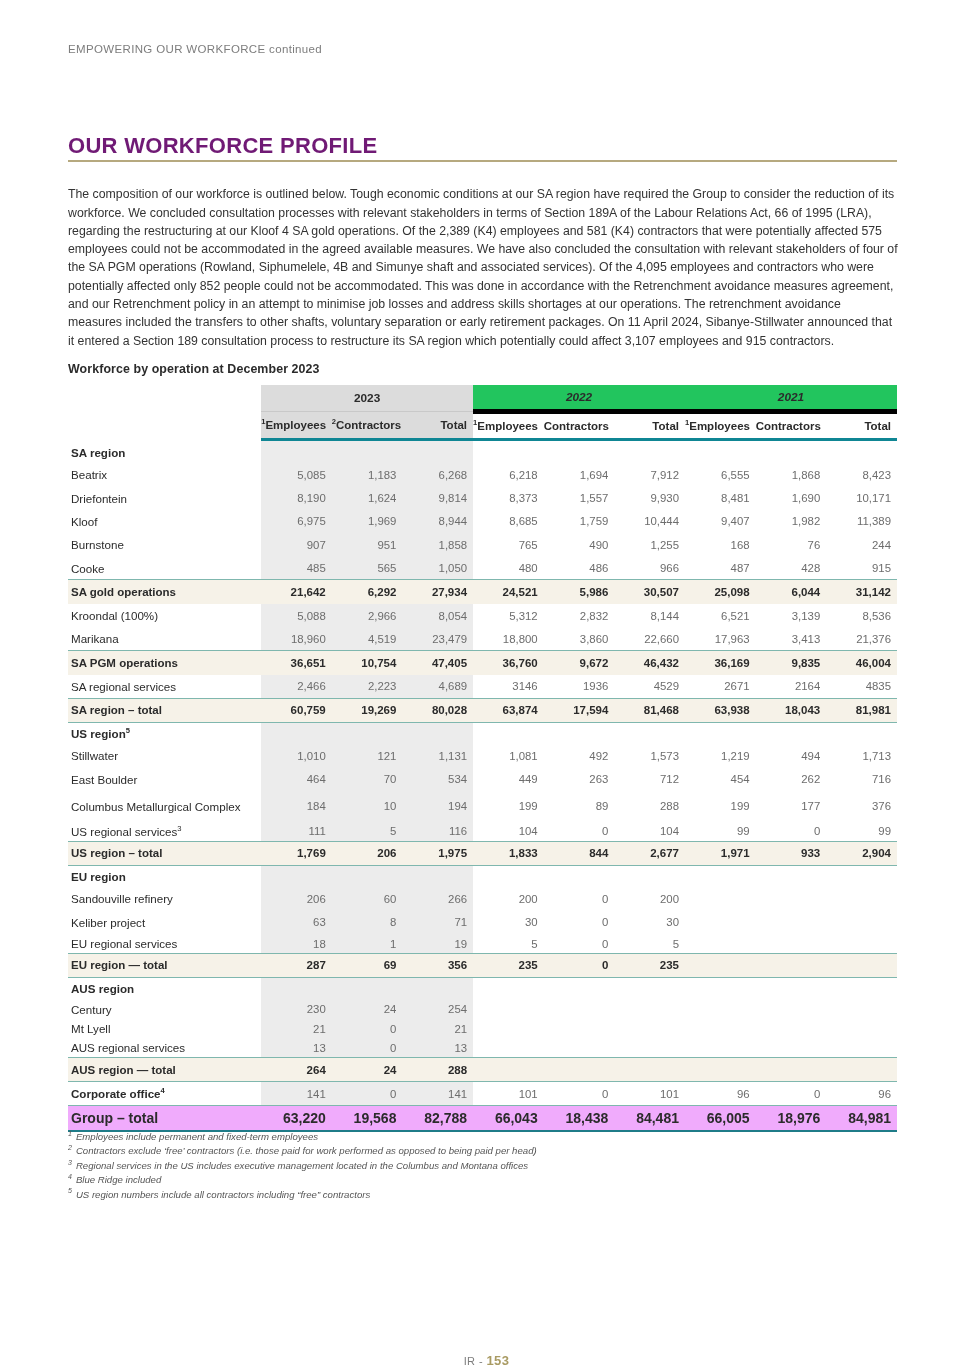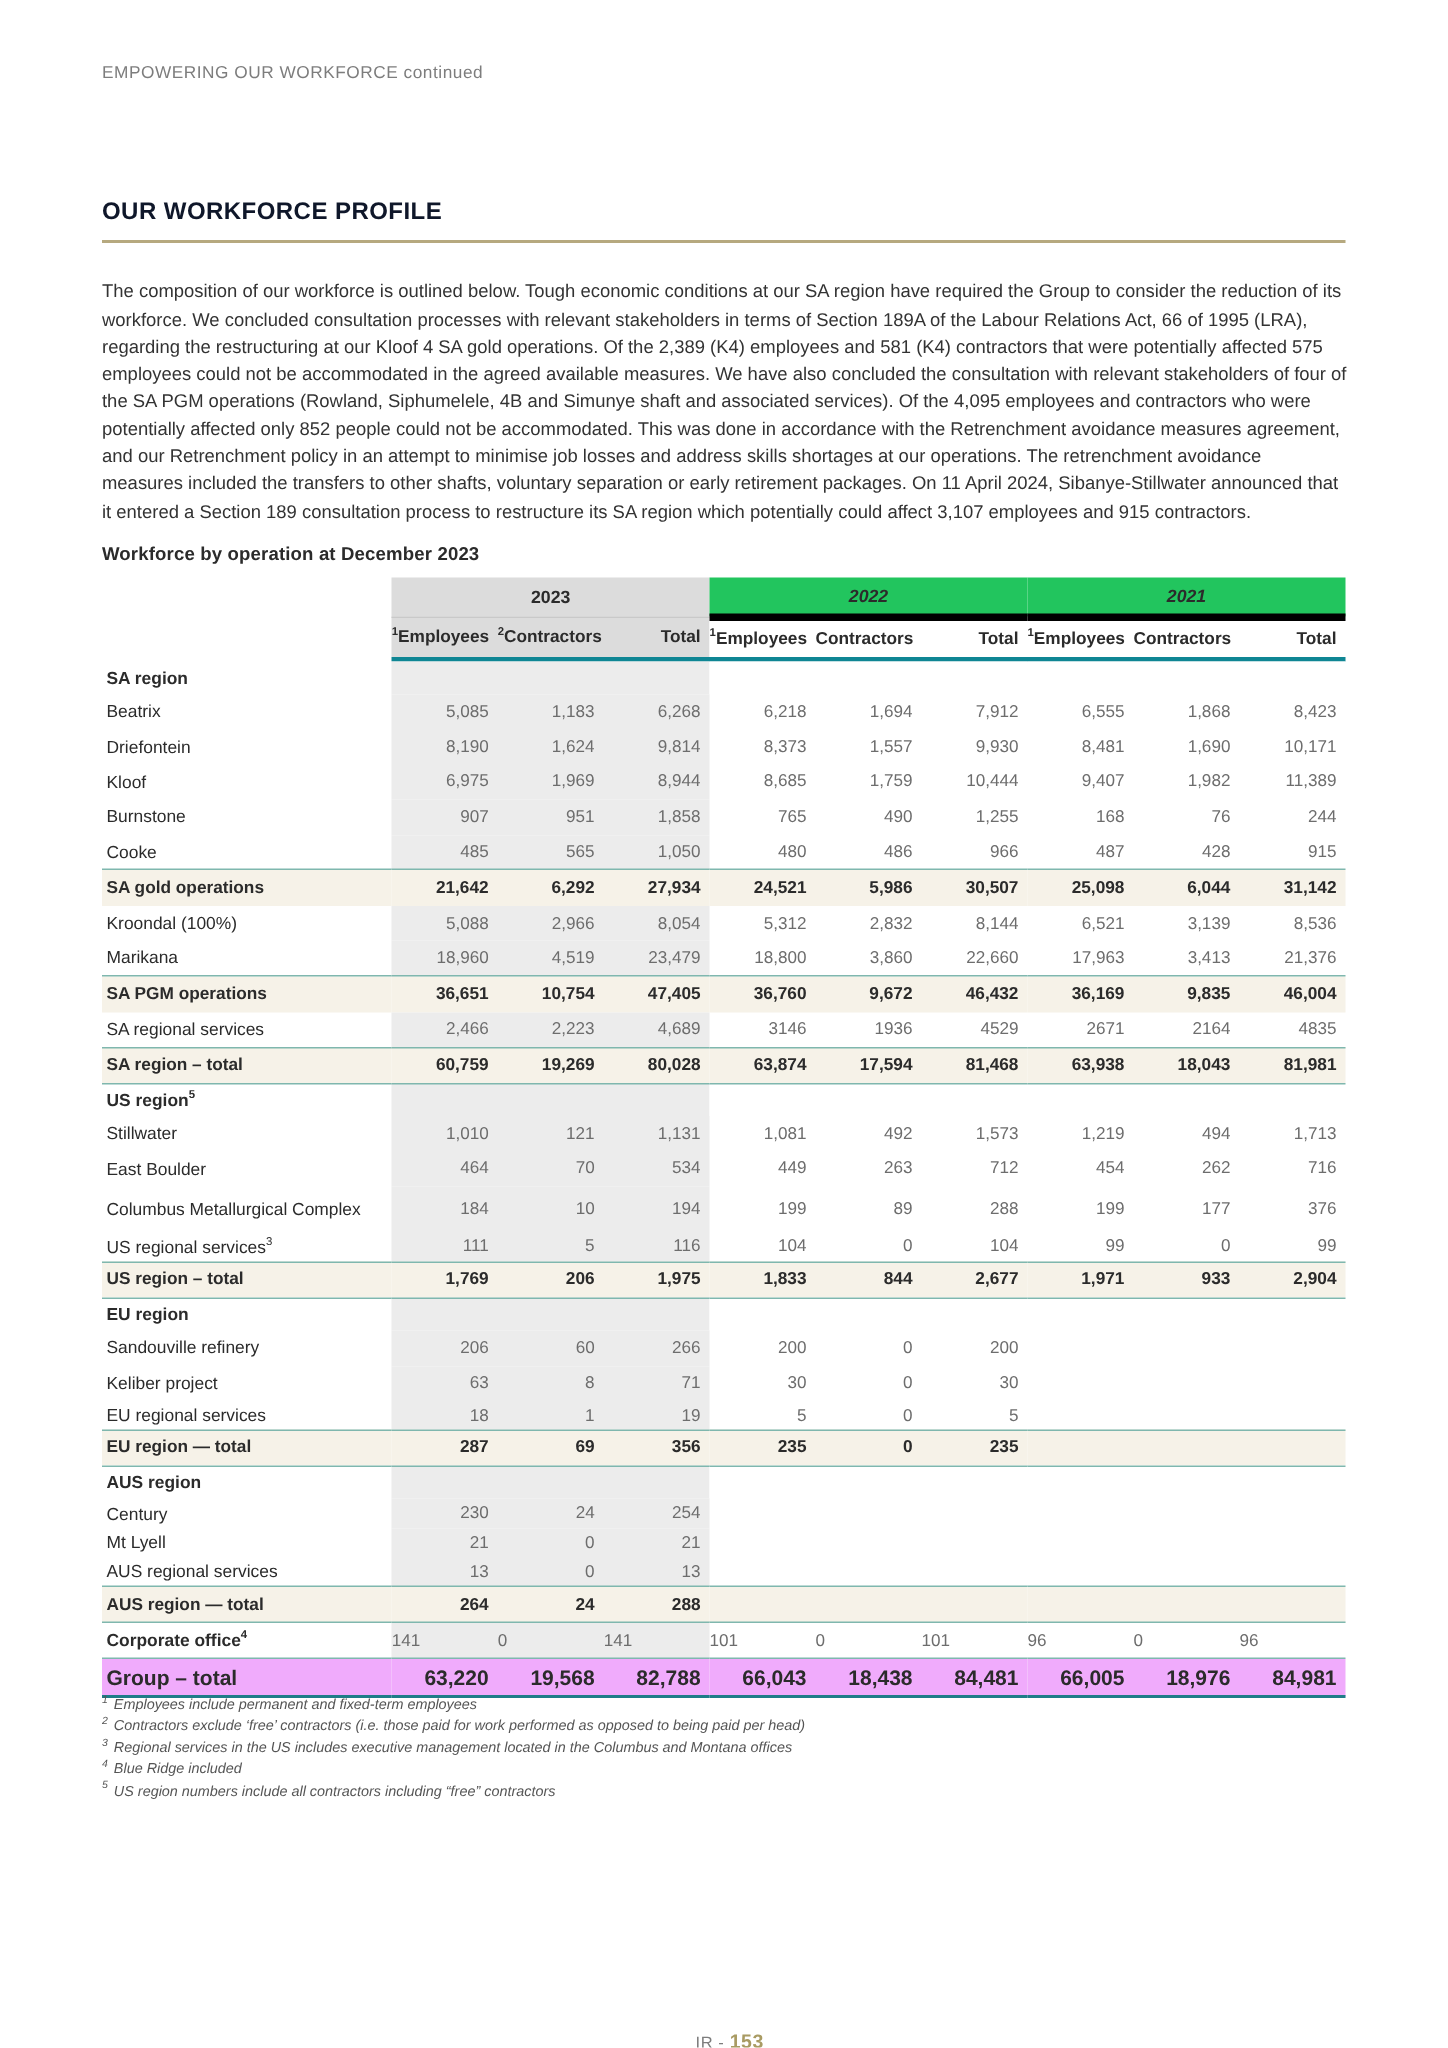--- a/index.html
+++ b/index.html
@@ -12,22 +12,22 @@
   }
   .page{position:relative; width:953px; height:1365px; box-sizing:border-box;}
 
   .running-head{
     position:absolute; left:68px; top:43px;
     font-size:11.5px; letter-spacing:.35px; color:#7d7d7d;
   }
 
   .section-title{
     position:absolute; left:68px; top:133px;
-    font-size:16px; font-weight:bold; letter-spacing:.3px;
-    color:#0f172a;
+    font-size:22px; font-weight:bold; letter-spacing:.3px;
+    color:#701a75;
   }
   .title-rule{
     position:absolute; left:68px; top:160px; width:829px; height:2px;
     background:#b6a97f;
   }
 
   .intro{
     position:absolute; left:68px; top:173px; width:830px;
     font-size:12.3px; line-height:18.3px; color:#333333; text-align:left;
   }
@@ -79,21 +79,21 @@
   tr.reg td{height:22px; background:#ffffff; font-weight:bold; color:#2b2b2b; font-size:11.6px; text-align:left; padding-left:3px;}
   tr.reg td.sh{background:#ececec;}
 
   
   tr.sub td{height:24px; background:#f6f2e8; font-weight:bold; color:#2b2b2b; text-align:right; padding-right:6px; font-size:11.5px;}
   tr.sub td.nm{text-align:left; padding-left:3px; padding-right:0;}
 
   tr.sub.tl-top td{border-top:1.3px solid #7fb7ae;}
   tr.sub.tl-both td{border-top:1.3px solid #7fb7ae; border-bottom:1.3px solid #7fb7ae;}
 
-  tr.corp td{height:24px; text-align:left; padding-right:6px; color:#6d6d6d;}
+  tr.corp td{height:24px; text-align:right; padding-right:6px; color:#6d6d6d;}
   tr.corp td.nm{text-align:left; padding-left:3px; padding-right:15px; color:#2b2b2b; font-weight:bold; font-size:11.6px;}
   tr.corp td.sh{background:#ececec;}
   tr.corp td{border-top:1.3px solid #7fb7ae;}
 
   tr.grand td{height:25px; background:#f0abfc; font-weight:bold; color:#2b2b2b; text-align:right; padding-right:6px; font-size:14px;
               border-top:1.3px solid #7fb7ae; border-bottom:2.2px solid #1f7c88;}
   tr.grand td.nm{text-align:left; padding-left:3px; padding-right:0;}
 
   
   .footnotes{

